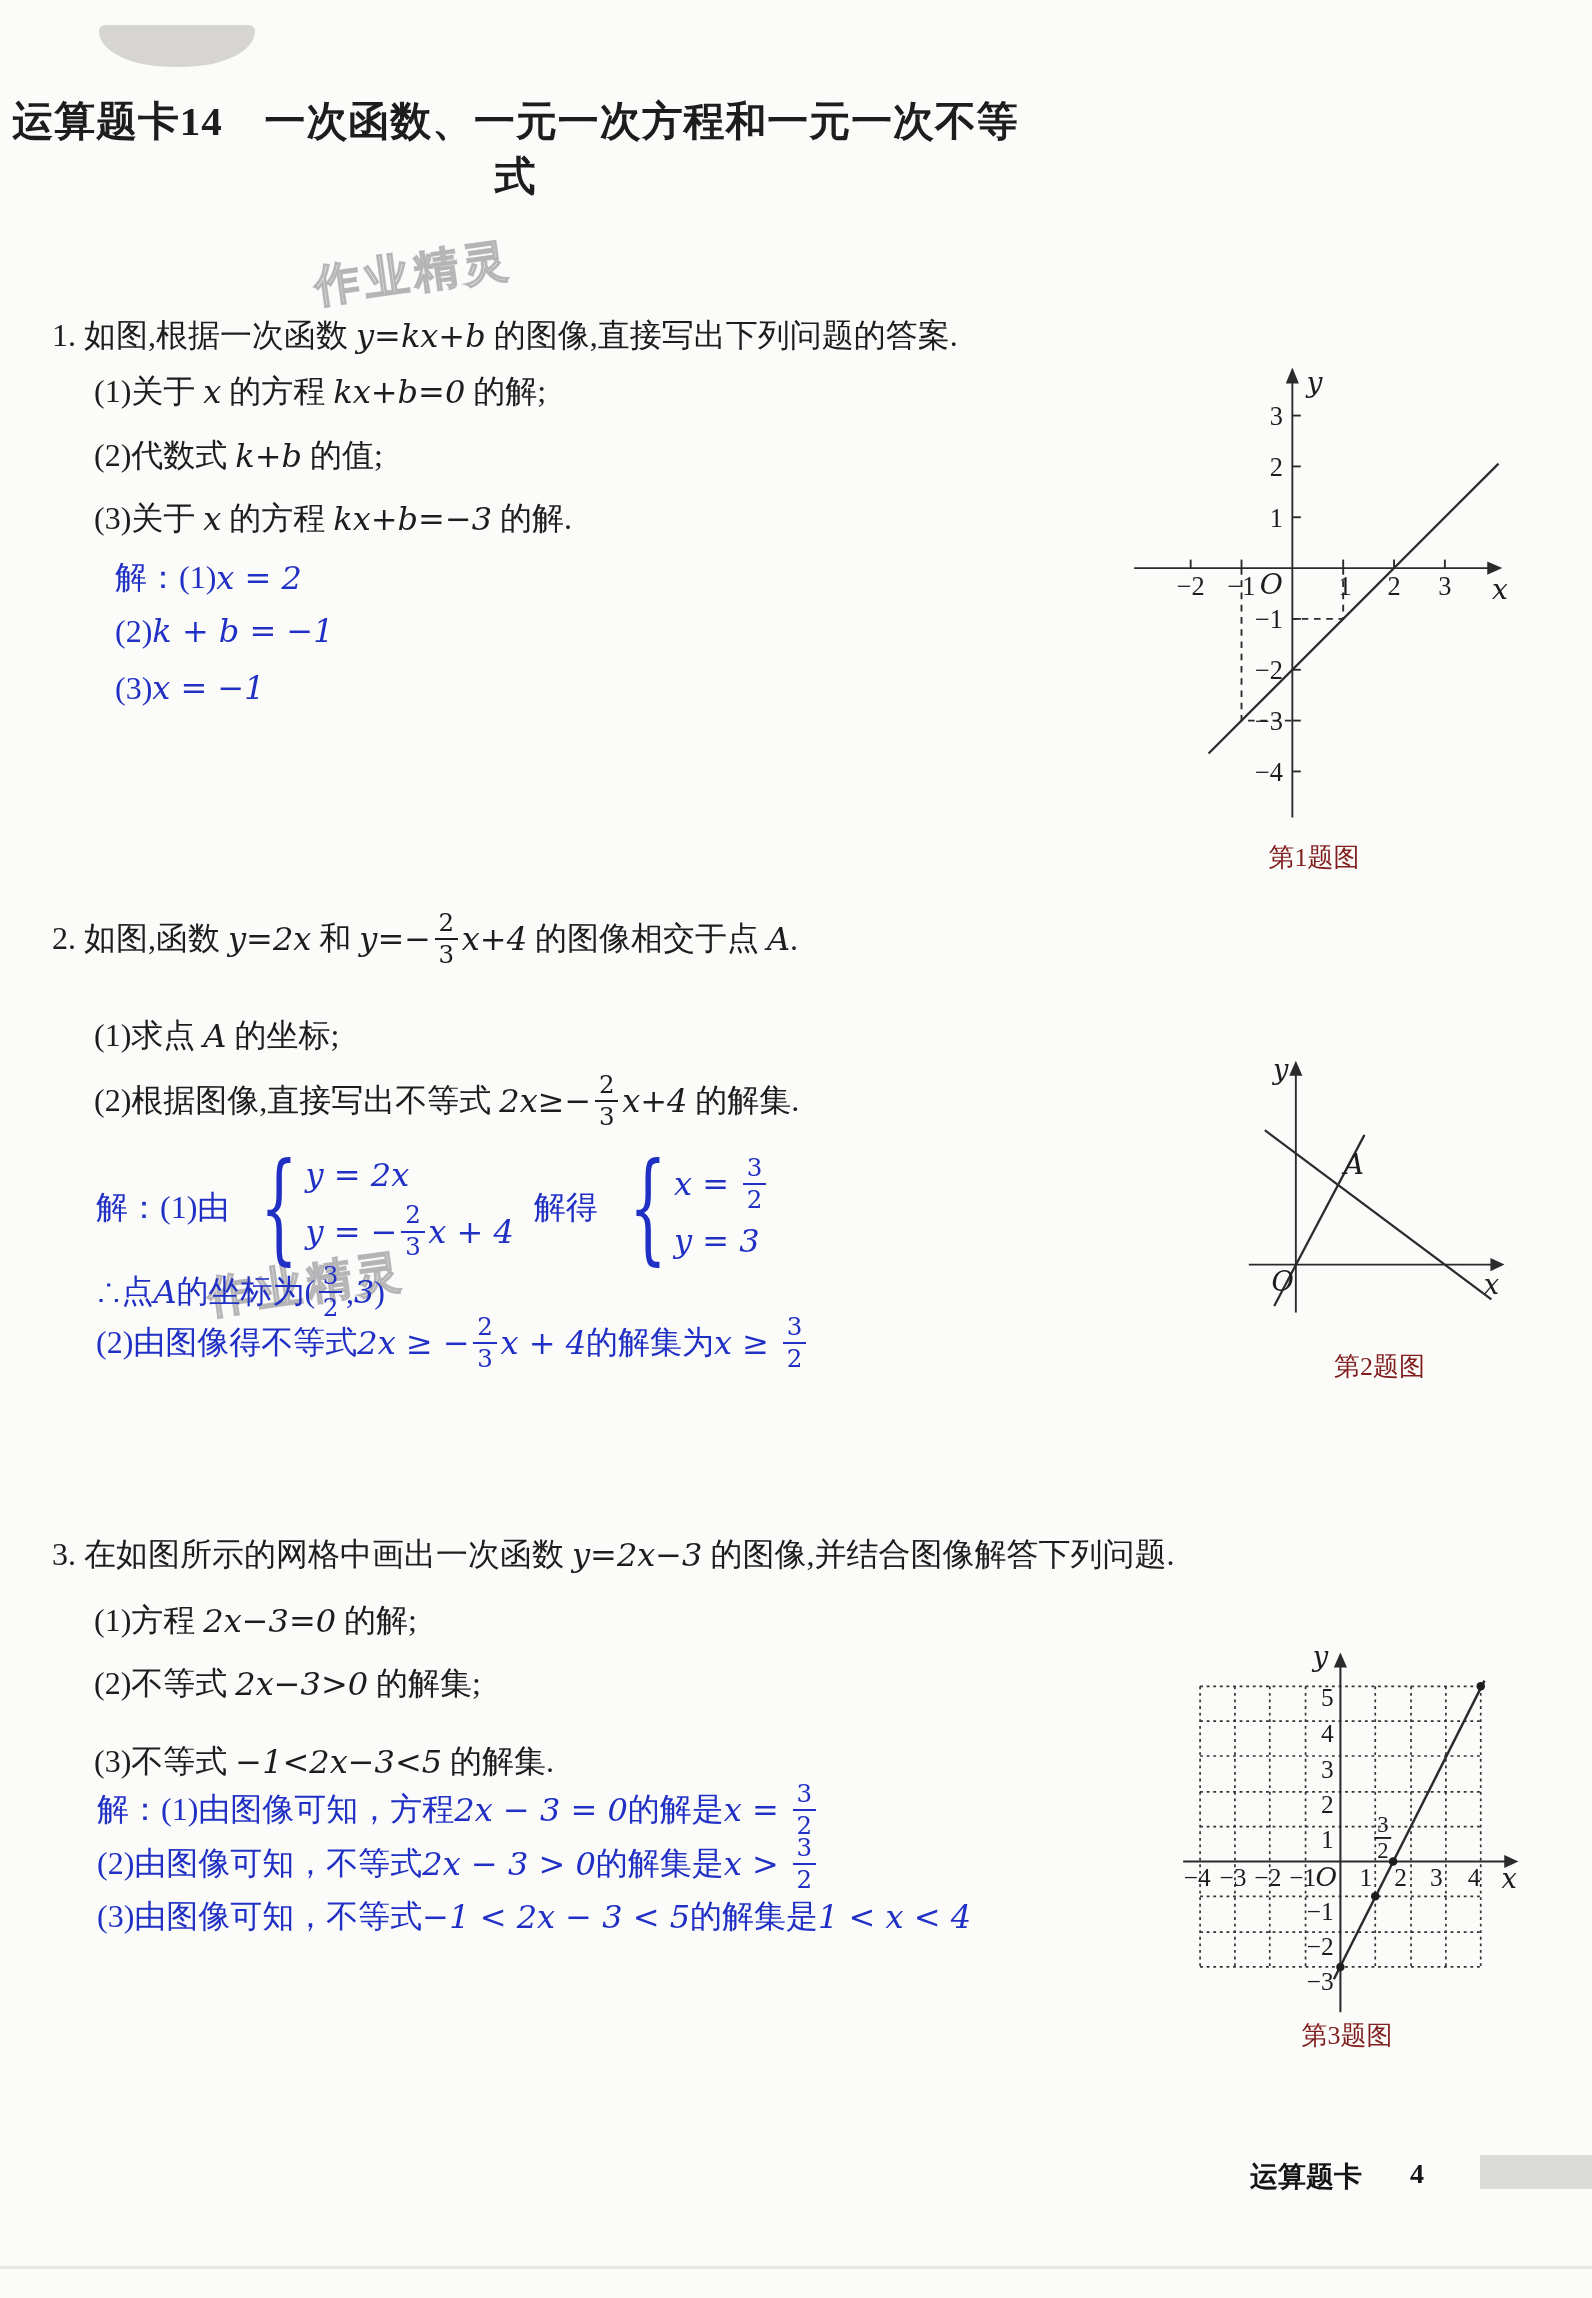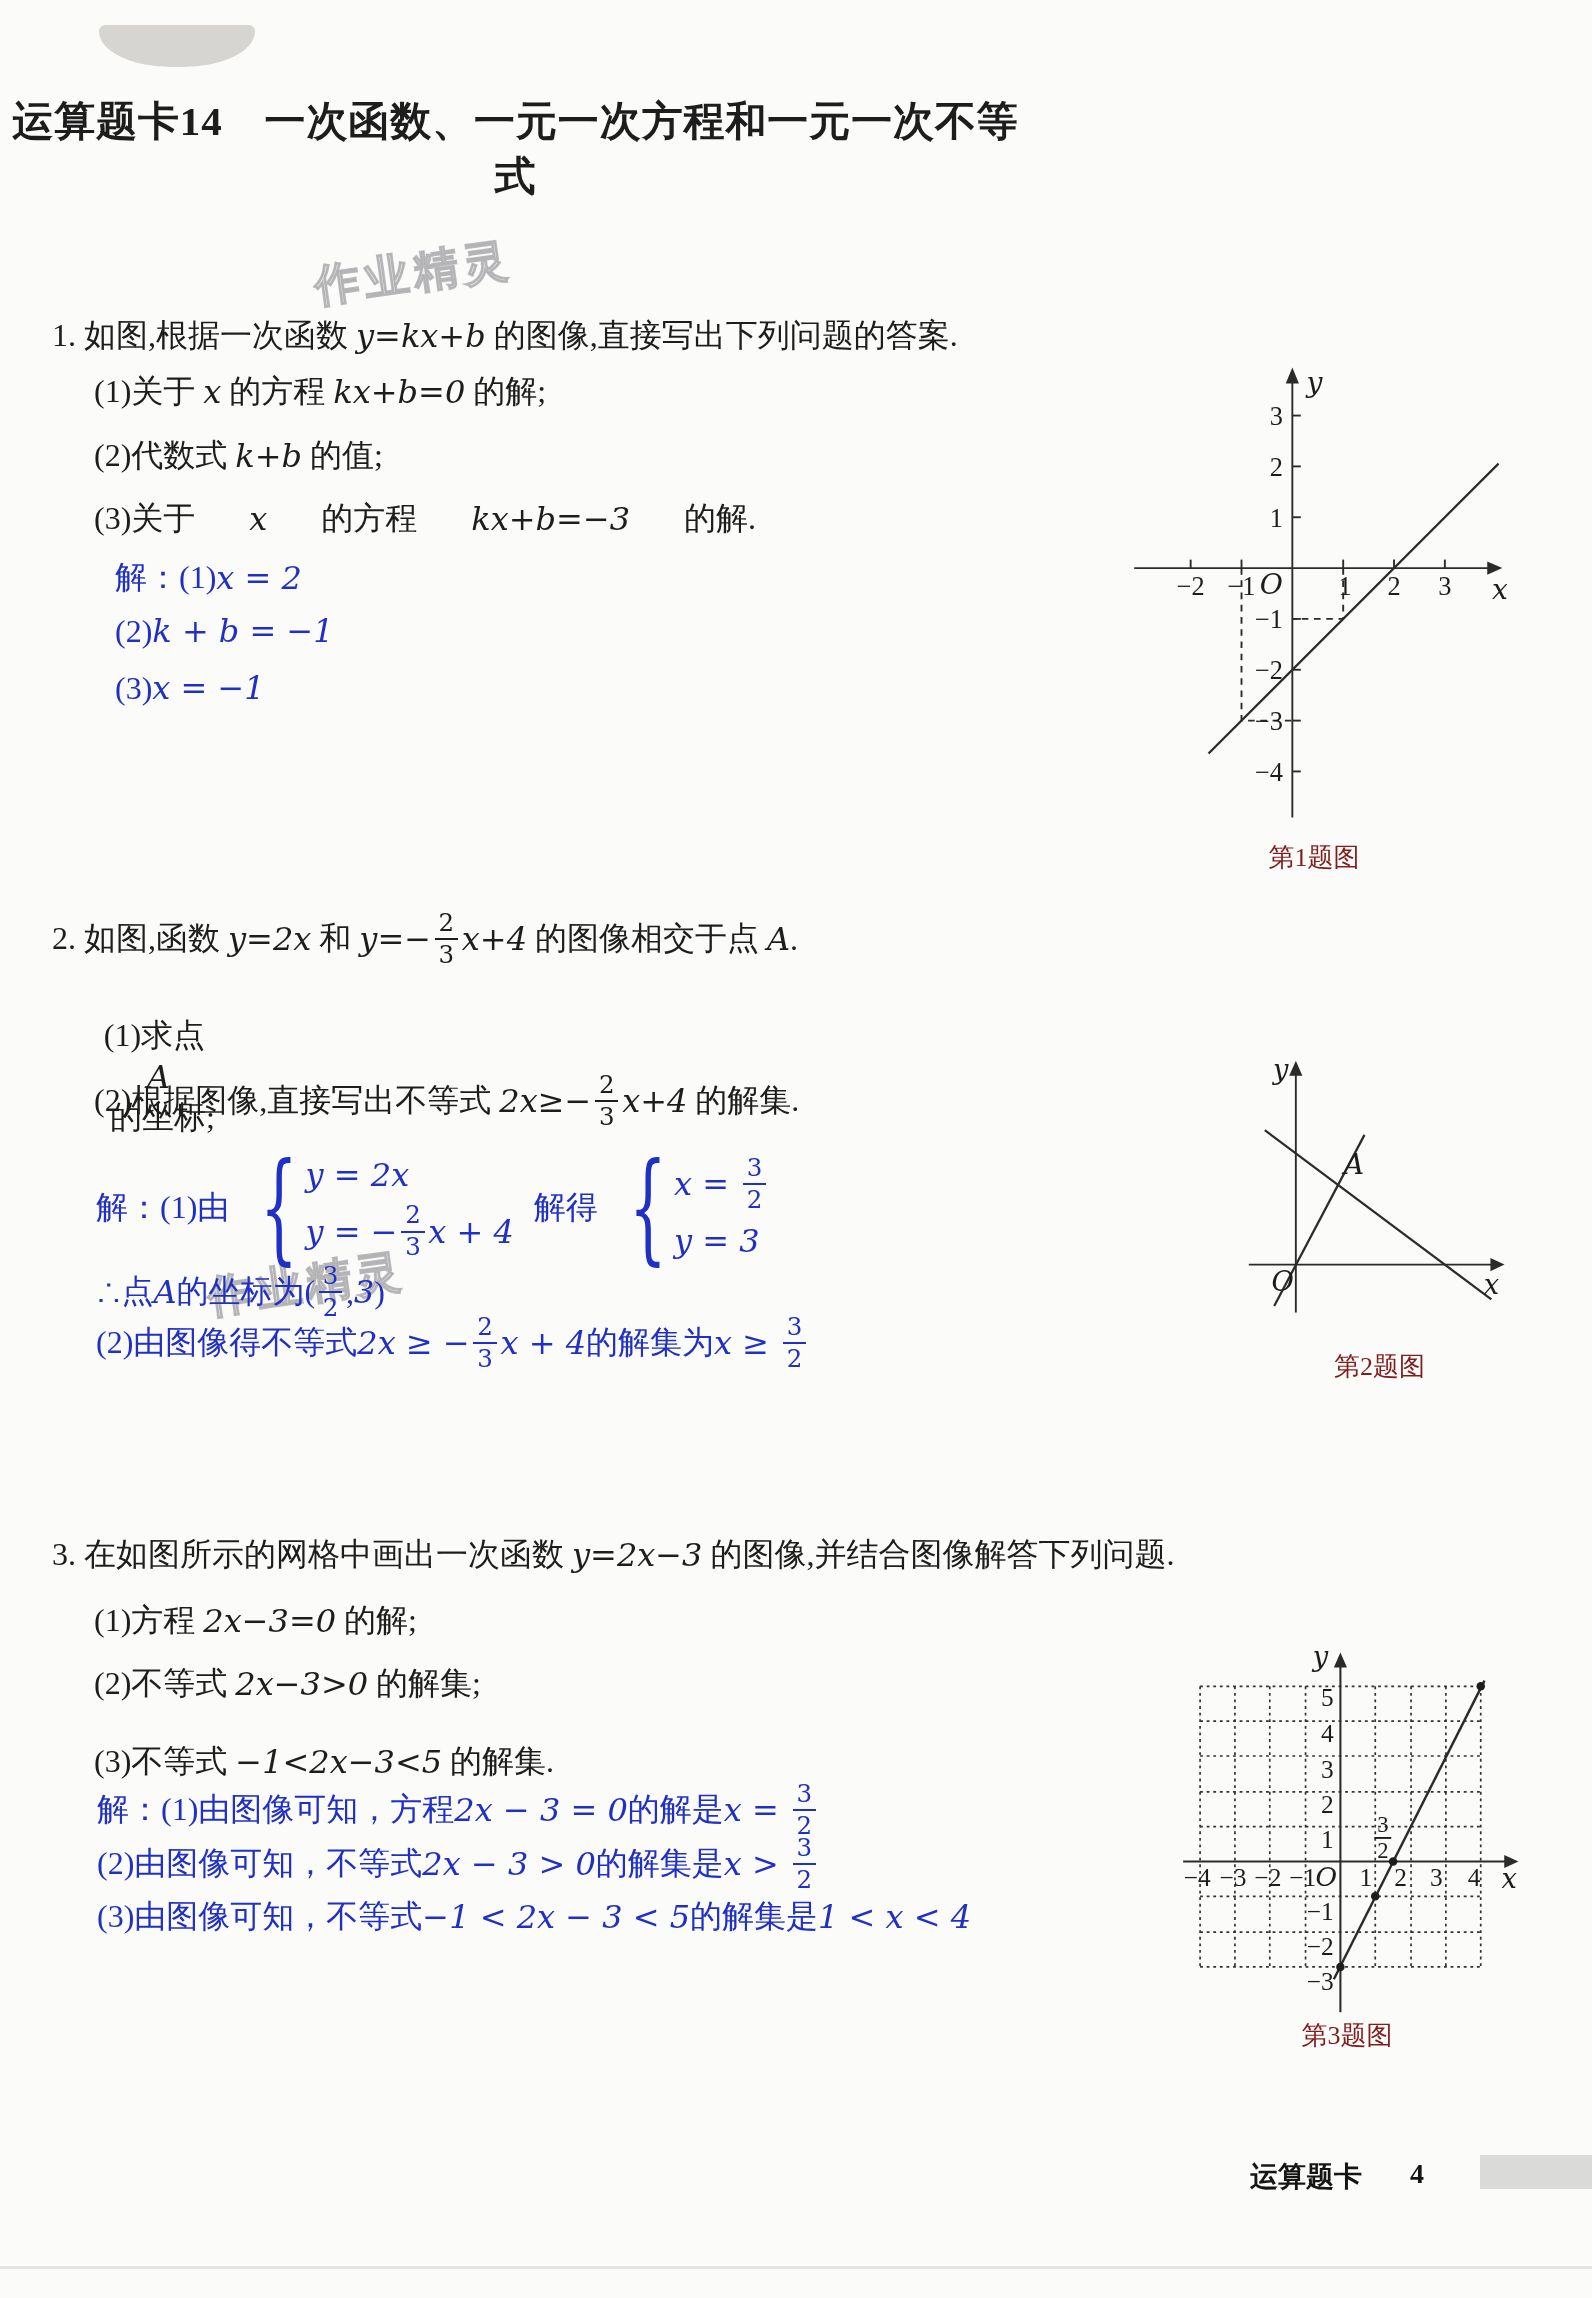--- a/index.html
+++ b/index.html
@@ -54,21 +54,21 @@
       <span class="m">x</span>
       <span class="t"> 的方程 </span>
       <span class="m">kx+b=0</span>
       <span class="t"> 的解;</span>
     </div>
   <div class="line" style="left:94px;top:434px;">
       <span class="t">(2)代数式 </span>
       <span class="m">k+b</span>
       <span class="t"> 的值;</span>
     </div>
-  <div class="line" style="left:94px;top:497px;gap:46px;">
+  <div class="line" style="left:94px;top:497px;">
       <span class="t">(3)关于 </span>
       <span class="m">x</span>
       <span class="t"> 的方程 </span>
       <span class="m">kx+b=−3</span>
       <span class="t"> 的解.</span>
     </div>
   <div class="line blue" style="left:115px;top:556px;justify-content:center;">
       <span class="t">解：(1)</span>
       <span class="m">x = 2</span>
     </div>
@@ -127,21 +127,21 @@
       <span class="t">2. 如图,函数 </span>
       <span class="m">y=2x</span>
       <span class="t"> 和 </span>
       <span class="m">y=−</span>
       <span class="f"><span class="fn">2</span><span class="fd">3</span></span>
       <span class="m">x+4</span>
       <span class="t"> 的图像相交于点 </span>
       <span class="m">A</span>
       <span class="t">.</span>
     </div>
-  <div class="line" style="left:102px;top:1014px;flex-direction:column;">
+  <div class="line" style="left:94px;top:1014px;">
       <span class="t">(1)求点 </span>
       <span class="m">A</span>
       <span class="t"> 的坐标;</span>
     </div>
   <div class="line" style="left:94px;top:1073px;">
       <span class="t">(2)根据图像,直接写出不等式 </span>
       <span class="m">2x≥−</span>
       <span class="f"><span class="fn">2</span><span class="fd">3</span></span>
       <span class="m">x+4</span>
       <span class="t"> 的解集.</span>

